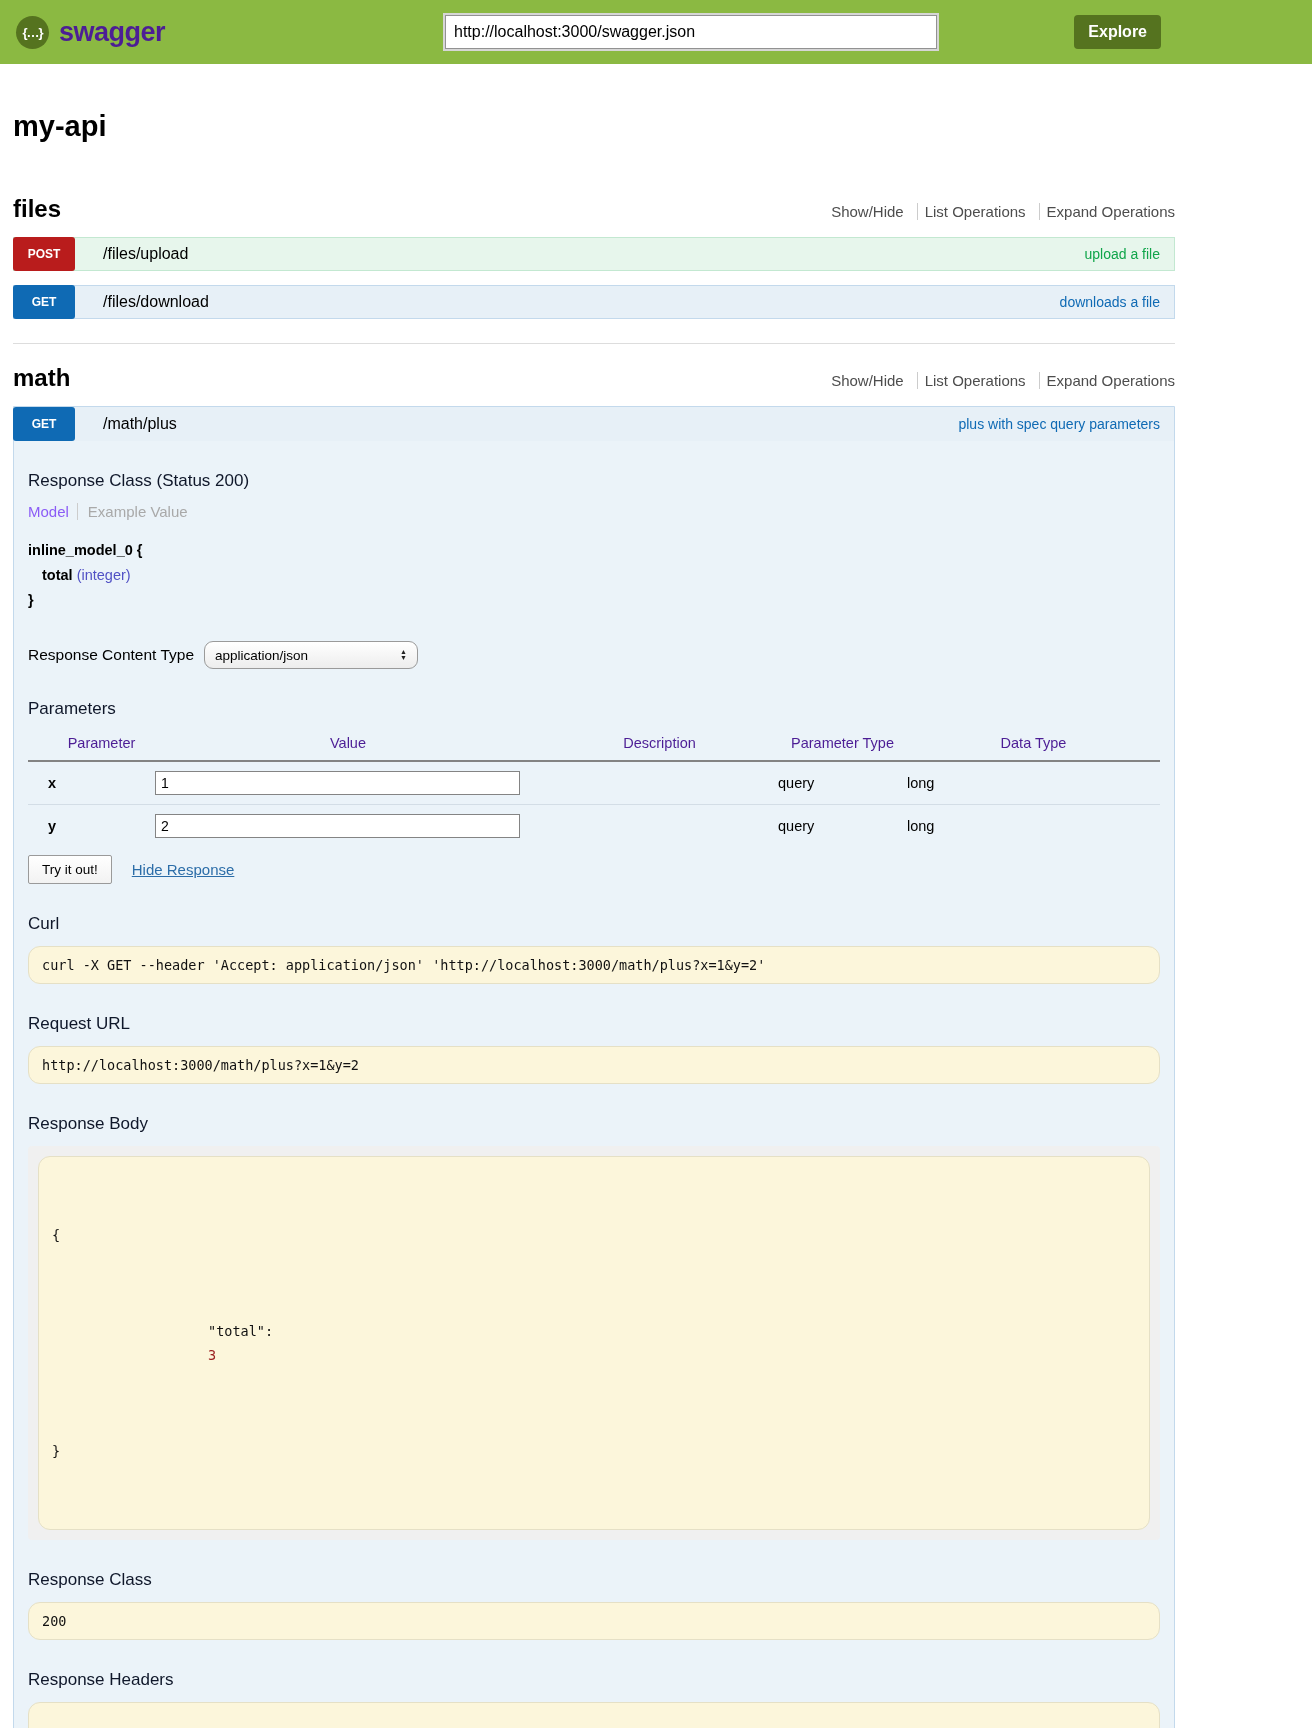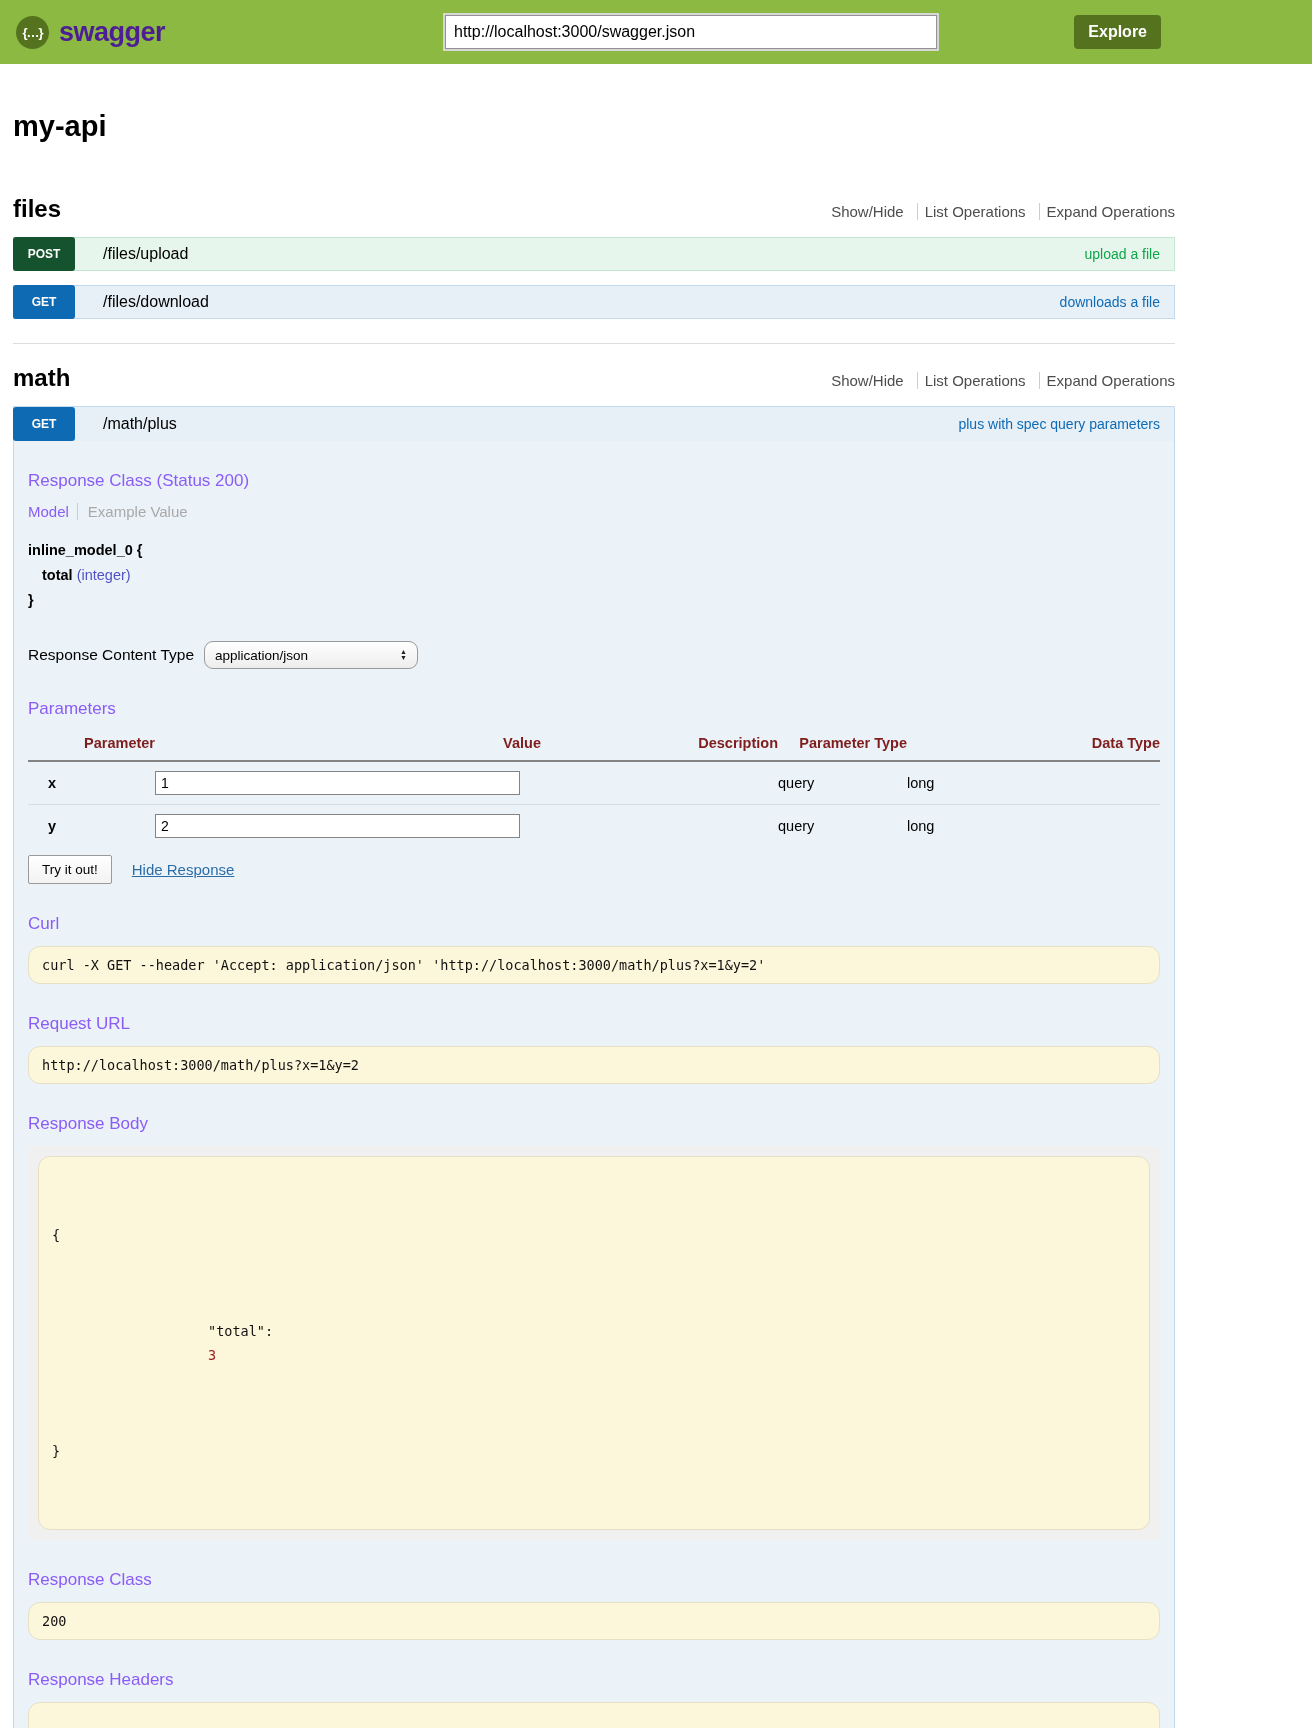--- a/index.html
+++ b/index.html
@@ -91,21 +91,21 @@
   .op-row.get  { background: #e7f0f7; border-color: #c3d9ec; }
   .op-row.post { background: #e7f6ec; border-color: #c3e8d1; }
   .method-badge {
     width: 62px; height: 34px;
     margin: -1px 0 -1px -1px;
     display: flex; align-items: center; justify-content: center;
     border-radius: 3px;
     color: #fff; font-size: 12px; font-weight: bold;
   }
   .get  .method-badge { background: #0f6ab4; }
-  .post .method-badge { background: #14532d; }
+  .post .method-badge { background: #b91c1c; }
   .op-path { margin-left: 28px; font-size: 16px; color: #000; text-decoration: none; }
   .op-summary { margin-left: auto; margin-right: 14px; font-size: 14px; text-decoration: none; }
   .sum-green { color: #10a54a; }
   .sum-blue  { color: #0f6ab4; }
 
   
   .op-expanded {
     border: 1px solid #c3d9ec;
     border-radius: 0 0 10px 10px;
     margin-bottom: 15px;
@@ -115,21 +115,21 @@
     height: 34px;
     background: #e7f0f7;
     cursor: pointer;
   }
   .op-content {
     background: #ebf3f9;
     padding: 16px 14px 40px 14px;
     border-radius: 0 0 10px 10px;
   }
   .blue-heading {
-    color: #8b5cf6;
+    color: #0f172a;
     font-size: 17px;
     font-weight: normal;
     margin-top: 30px;
     margin-bottom: 12px;
   }
   .blue-heading.first { margin-top: 14px; }
 
   .model-tabs { font-size: 15px; margin-bottom: 18px; }
   .tab-active { color: #8b5cf6; cursor: pointer; }
   .tab-inactive { color: #a9a9a9; border-left: 1px solid #ccc; padding-left: 10px; margin-left: 8px; cursor: pointer; margin-top: 46px; }
@@ -154,23 +154,23 @@
   }
   .select-arrows {
     margin-left: auto;
     display: flex; flex-direction: column;
     font-size: 7px; line-height: 6px; color: #222;
   }
 
   
   .params-table { width: 100%; border-collapse: collapse; font-size: 14.5px; }
   .params-table th {
-    text-align: right;
-    font-weight: bold;
-    color: #7f1d1d;
+    text-align: center;
+    font-weight: normal;
+    color: #4c1d95;
     padding: 4px 0 9px 0;
     border-bottom: 2px solid #838383;
   }
   .params-table th.c1, .params-table td.c1 { width: 127px; padding-left: 20px; }
   .params-table th.c2, .params-table td.c2 { width: 386px; }
   .params-table th.c3, .params-table td.c3 { width: 237px; }
   .params-table th.c4, .params-table td.c4 { width: 129px; }
   .params-table td { padding: 9px 0; vertical-align: middle; }
   .params-table tr.sep td { border-bottom: 1px solid #d3dde6; }
   .param-name { font-weight: bold; }

